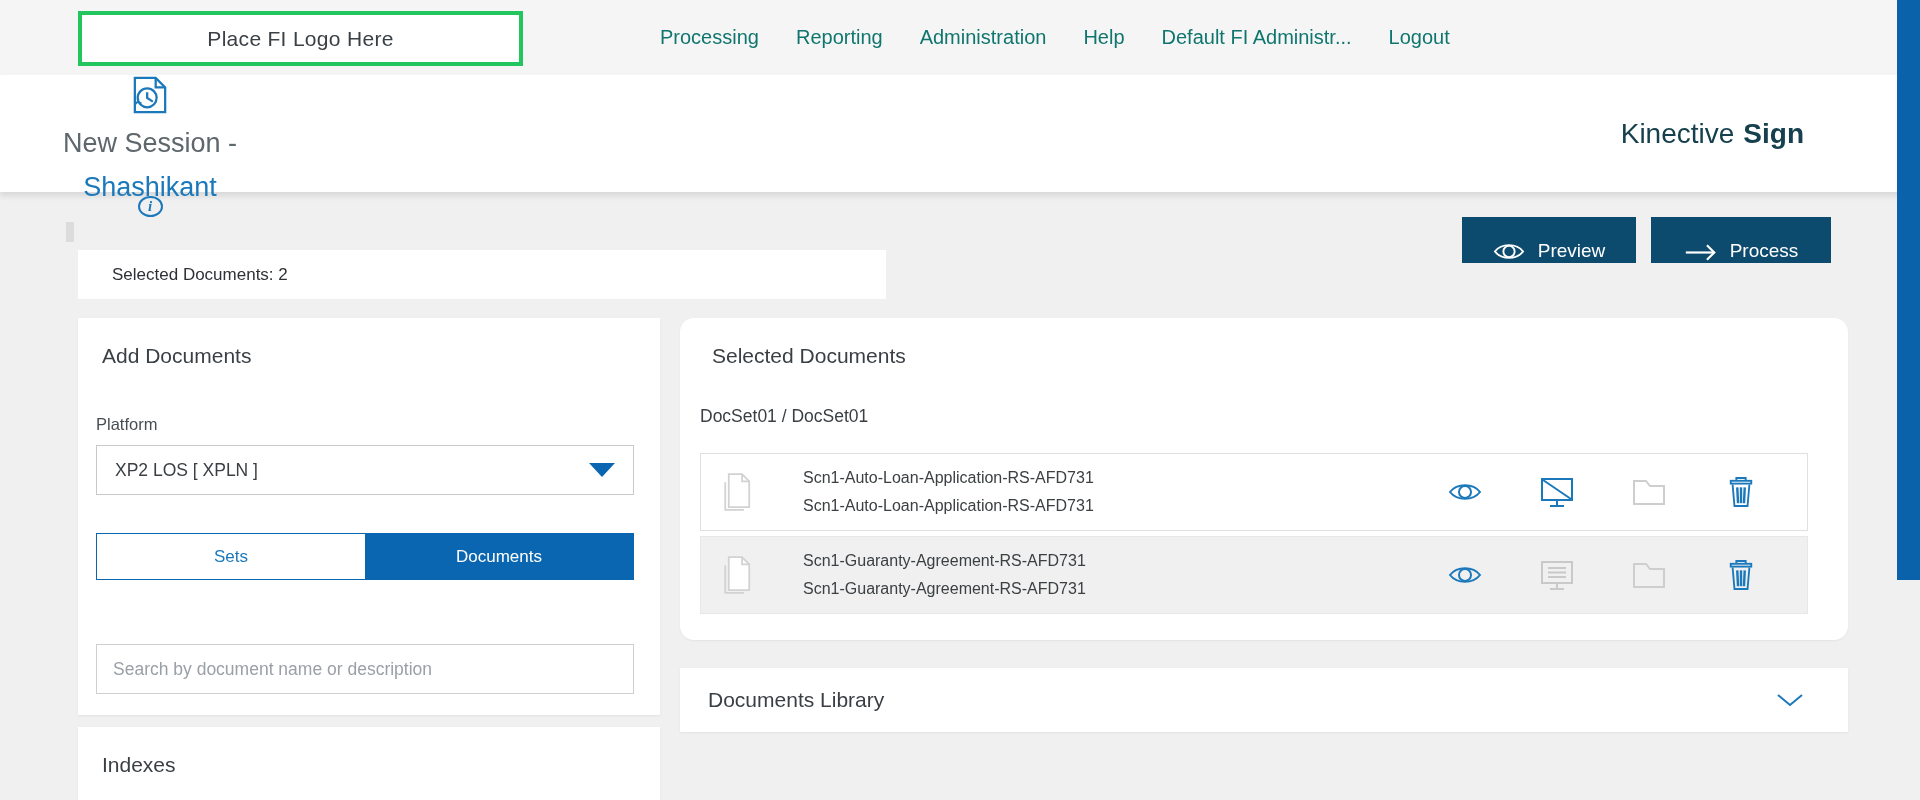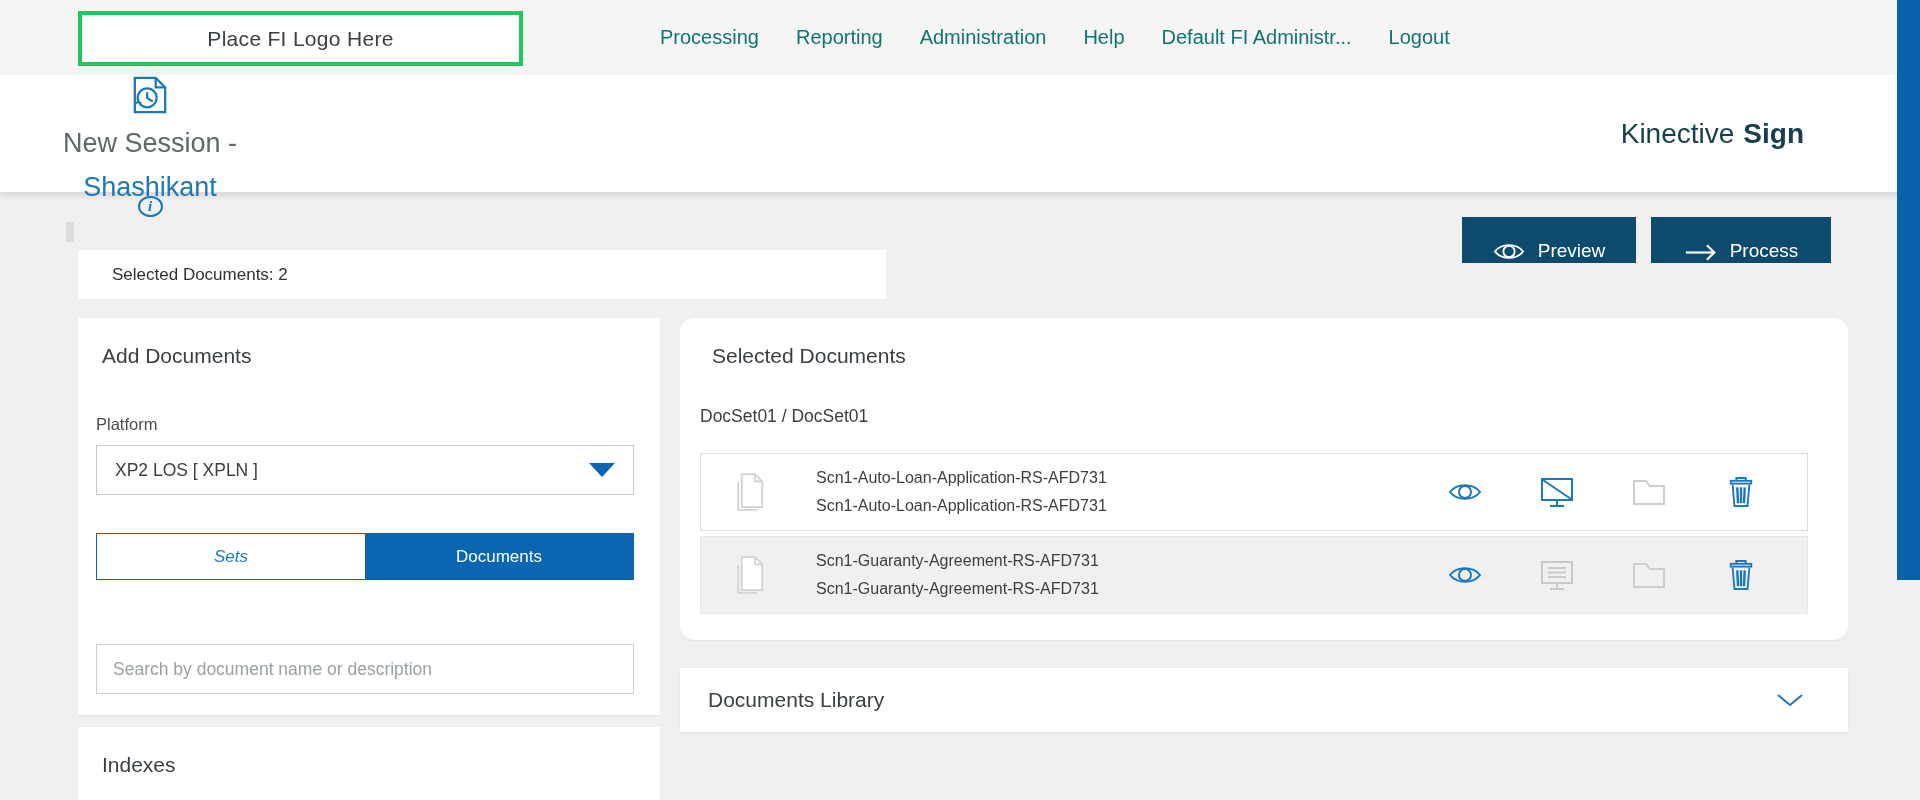--- a/index.html
+++ b/index.html
@@ -74,32 +74,32 @@
     position:absolute; left:18px; top:127px; width:538px; height:50px;
     border:1px solid #c9c9c9; background:#fff; display:flex; align-items:center;
     padding:4px 18px; font-size:17.5px; color:#3a3f44; cursor:pointer;
   }
   .caret-down { margin-left:auto; width:0; height:0;
     border-left:13px solid transparent; border-right:13px solid transparent; border-top:14px solid #0a66b0; }
 
   .tab-group { position:absolute; left:18px; top:215px; width:538px; height:47px;
     display:flex; border:1px solid #0a66b0; }
   .tab { flex:1; display:flex; align-items:center; justify-content:center; font-size:17px; cursor:pointer; }
-  .tab.inactive { background:#fff; color:#1b79bb;font-style:italic; }
+  .tab.inactive { background:#fff; color:#1b79bb; }
   .tab.active   { background:#0a66b0; color:#fff; }
 
   .search-input {
     position:absolute; left:18px; top:326px; width:538px; height:50px;
     border:1px solid #cfcfcf; padding:0 16px; font-size:17.5px; color:#3a3f44; font-family:inherit;
   }
   .search-input::placeholder { color:#9aa0a6; opacity:1; }
 
   
   .docset { position:absolute; left:20px; top:88px; font-size:17.5px; color:#3a3f44; }
-  .doc-row { position:absolute; left:20px; width:1108px; height:78px; display:flex; align-items:center;padding-left:13px; }
+  .doc-row { position:absolute; left:20px; width:1108px; height:78px; display:flex; align-items:center; }
   #doc-row-0 { top:135px; background:#fff;     border:1px solid #e0e0e0; }
   #doc-row-1 { top:218px; background:#f0f0f1;  border:1px solid #e7e7e7; }
   .row-doc-icon { margin-left:18px; display:flex; }
   .row-names { margin-left:52px; display:flex; flex-direction:column; gap:10px; font-size:16px; color:#3c4043; }
   .row-actions { margin-left:auto; margin-right:48px; display:flex; align-items:center; gap:56px; }
   .act { width:36px; display:flex; justify-content:center; align-items:center; cursor:pointer; }
   .act.disabled { cursor:default; }
 
   
   #card-library .lib-title { margin-left:28px; font-size:21px; color:#3a3f44; }

